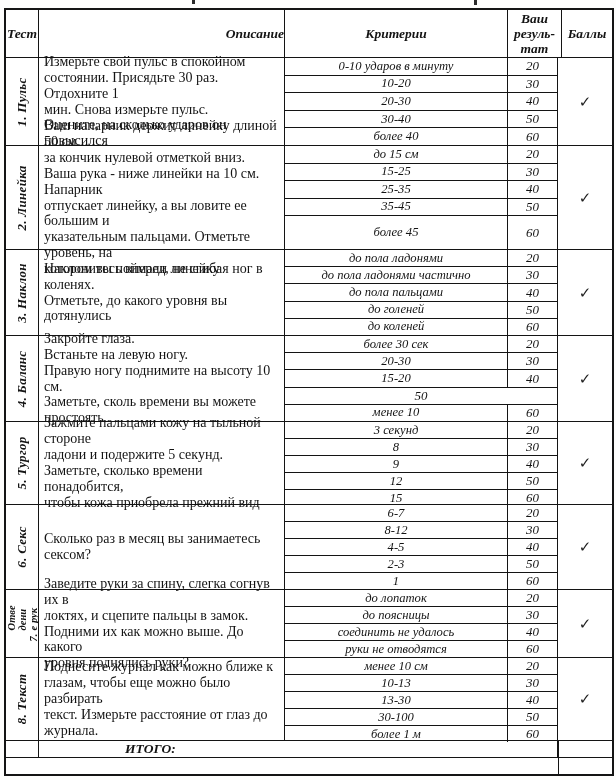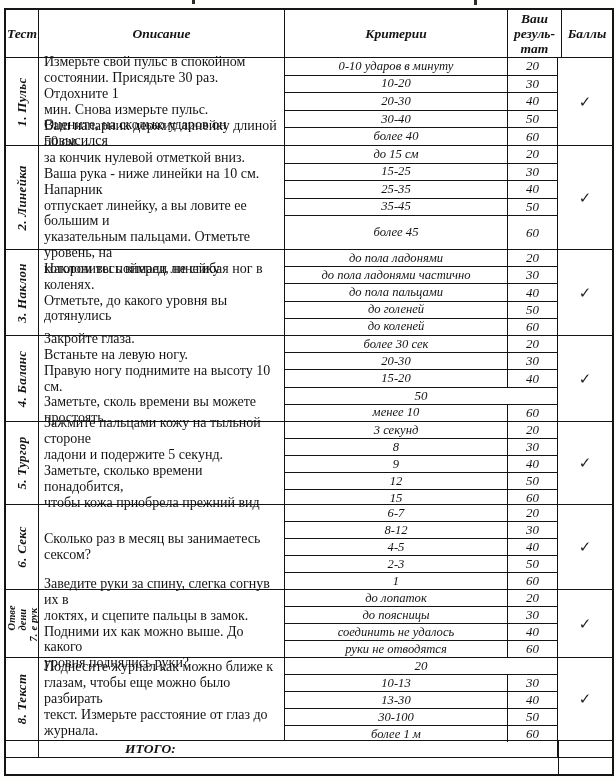--- a/index.html
+++ b/index.html
@@ -59,21 +59,21 @@
 
 <div class="remnant" style="left:192px;width:3px;height:4px;"></div>
 <div class="remnant" style="left:474px;width:3px;height:5px;"></div>
 
 <div class="table">
 
   <div class="row hdr">
     <div class="cell c-test">
       <span class="hdr-txt">Тест</span>
     </div>
-    <div class="cell c-desc" style="justify-content:center;">
+    <div class="cell c-desc" style="justify-content:flex-end;">
       <span class="hdr-txt">Описание</span>
     </div>
     <div class="cell c-crit">
       <span class="hdr-txt">Критерии</span>
     </div>
     <div class="cell c-result">
       <span class="hdr-txt">Ваш
 резуль-
 тат</span>
     </div>
@@ -340,20 +340,21 @@
         <div class="vlabel">8.  Текст</div>
       </div>
       <div class="cell c-desc">
         <div class="desc-text">Поднесите журнал как можно ближе к
 глазам, чтобы еще можно было разбирать
 текст. Измерьте  расстояние  от глаз до
 журнала.</div>
       </div>
       <div class="cell c-critstack">
         <div class="crow">
+          <div class="crit-txt">менее 10 см</div>
           <div class="pts-txt">20</div>
         </div>
         <div class="crow">
           <div class="crit-txt">10-13</div>
           <div class="pts-txt">30</div>
         </div>
         <div class="crow">
           <div class="crit-txt">13-30</div>
           <div class="pts-txt">40</div>
         </div>

